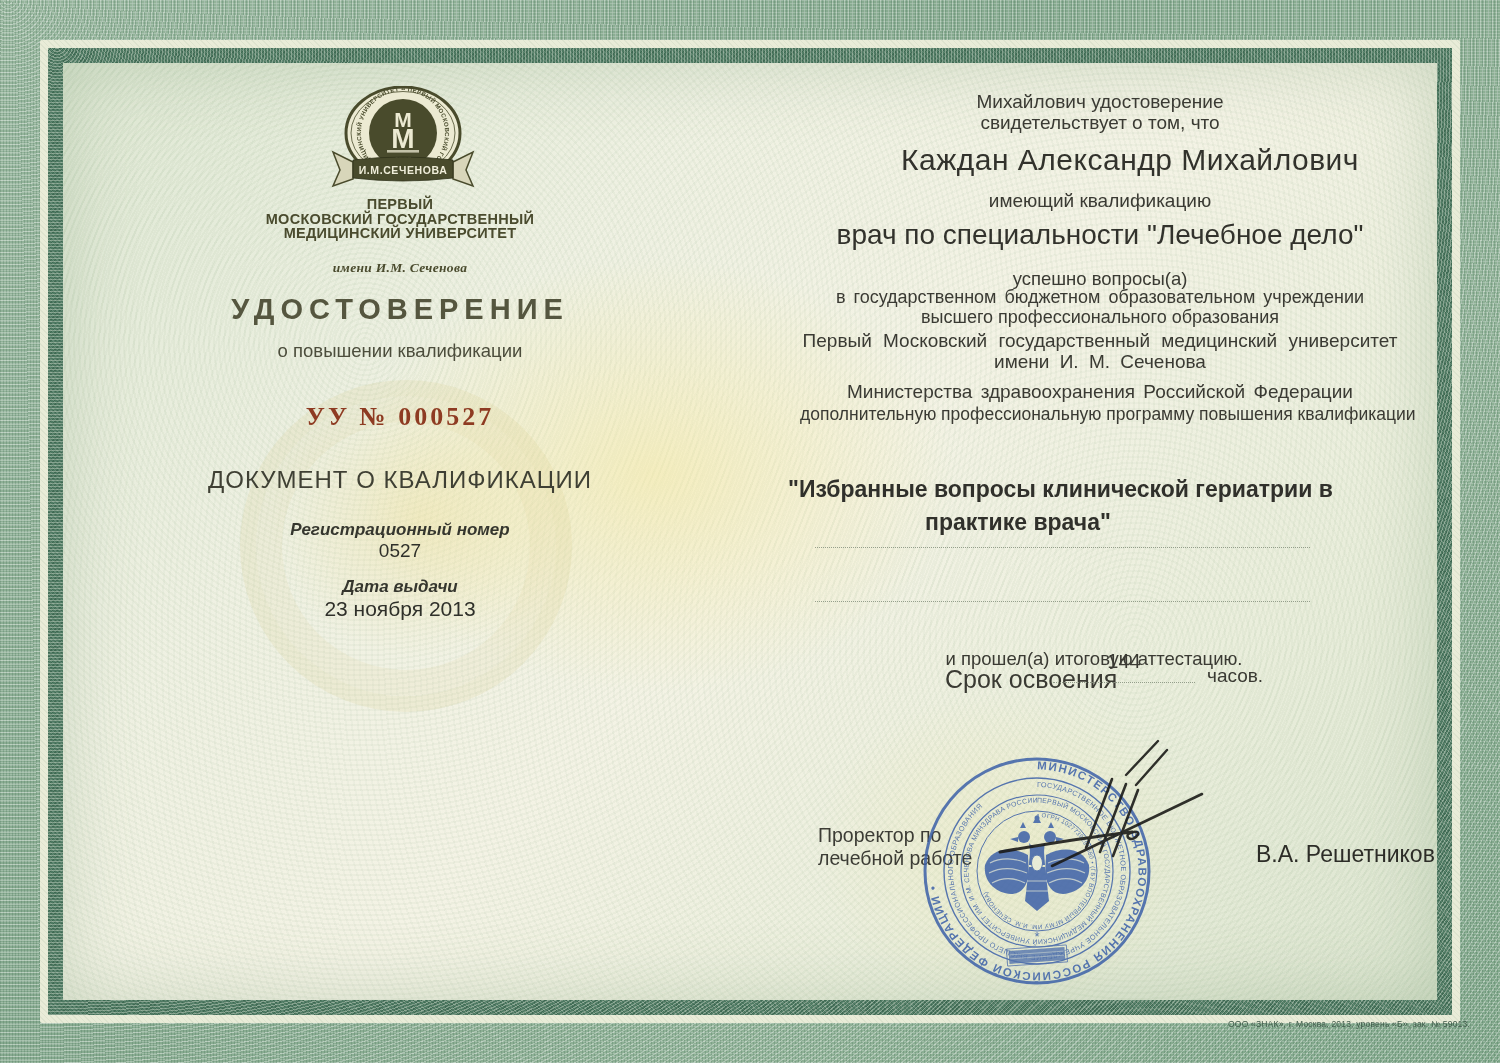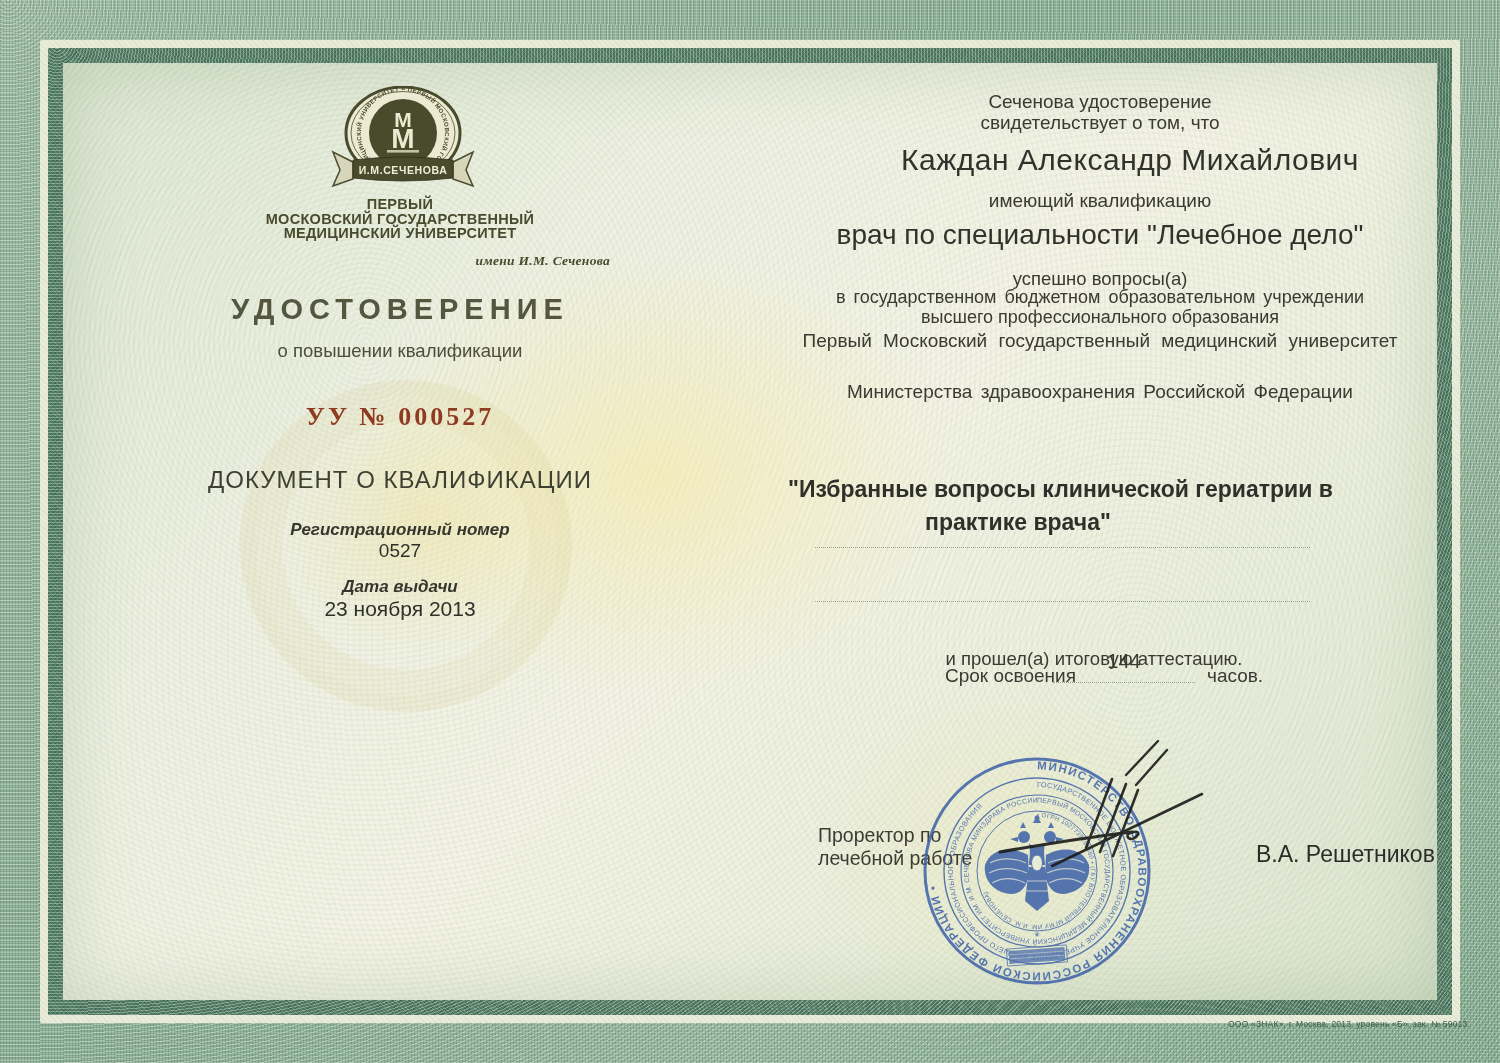--- a/index.html
+++ b/index.html
@@ -31,21 +31,21 @@
       linear-gradient(135deg,#dce6d1,#eef0e1 30%,#f3f2e4 52%,#e9edda 76%,#d9e3cd);
     box-shadow: inset 0 0 70px rgba(115,150,110,0.28);}
   .watermark{position:absolute;left:240px;top:380px;width:300px;height:300px;border-radius:50%;
     border:16px solid rgba(214,198,128,0.16);
     box-shadow: inset 0 0 0 26px rgba(214,198,128,0.10);}
   .abs{position:absolute;white-space:nowrap;}
   .ctr{text-align:center;}
   
   .univ-block{left:190px;top:197px;width:420px;color:#4a4b2e;font-weight:bold;}
   .univ-block div{line-height:14.5px;font-size:14.5px;letter-spacing:0.3px;}
-  .univ-block .it{font-size:13.5px;font-style:italic;margin-top:13px;font-family:"Liberation Serif",serif;text-align:right;}
+  .univ-block .it{font-size:13.5px;font-style:italic;margin-top:20px;font-family:"Liberation Serif",serif;}
   .udost{left:100px;top:293px;width:600px;font-size:29px;font-weight:bold;letter-spacing:6px;color:#55563f;}
   .subtitle{left:100px;top:340px;width:600px;font-size:18.5px;color:#4c4d3c;}
   .number{left:100px;top:402px;width:600px;font-family:"Liberation Serif",serif;font-size:26px;font-weight:600;letter-spacing:3px;color:#8e3b22;}
   .doctype{left:100px;top:466px;width:600px;font-size:24px;letter-spacing:1px;color:#3f4034;}
   .reglabel{left:100px;top:520px;width:600px;font-size:17px;font-style:italic;font-weight:600;color:#35362e;}
   .regvalue{left:100px;top:540px;width:600px;font-size:19px;color:#2f302a;}
   .datelabel{left:100px;top:577px;width:600px;font-size:17px;font-style:italic;font-weight:600;color:#35362e;}
   .datevalue{left:100px;top:597px;width:600px;font-size:21px;color:#2f302a;}
   
   .rc{color:#3a3a33;}
@@ -59,21 +59,21 @@
   .inst2{left:800px;top:307px;width:600px;font-size:18px;}
   .univ1{left:800px;top:330px;width:600px;font-size:19px;word-spacing:6px;}
   .univ2{left:800px;top:351px;width:600px;font-size:19px;word-spacing:5px;}
   .ministry{left:800px;top:381px;width:600px;font-size:19px;word-spacing:3px;}
   .program{left:800px;top:404px;width:600px;font-size:17.5px;}
   .course{left:788px;top:473px;width:460px;font-size:23px;font-weight:bold;line-height:33px;color:#30302b;white-space:nowrap;text-align:center;position:absolute;}
   .fill-line{position:absolute;height:0;border-top:1.5px dotted #87927f;opacity:0.85;}
   .line1{left:815px;top:547px;width:495px;}
   .line2{left:815px;top:601px;width:495px;}
   .attestation{left:794px;top:611px;width:600px;font-size:18.5px;margin-top:37px;}
-  .sroklabel{left:945px;top:665px;font-size:19px;}
+  .sroklabel{left:945px;top:665px;font-size:25px;}
   .srokvalue{left:1053px;top:650px;width:142px;text-align:center;font-size:20px;}
   .srokline{left:1053px;top:682px;width:142px;}
   .srokunit{left:1207px;top:665px;font-size:19px;}
   
   .role{left:818px;top:824px;font-size:19.5px;line-height:23px;color:#3c3c35;white-space:nowrap;position:absolute;}
   .signername{left:1256px;top:841px;font-size:23px;color:#2c2c27;}
   .printinfo{position:absolute;right:30px;top:1019px;font-size:8.5px;color:#3f5a49;letter-spacing:0.2px;z-index:6;}
   svg text{font-family:"Liberation Sans",sans-serif;}
 </style>
 </head>
@@ -113,30 +113,32 @@
 
   <div class="abs ctr subtitle">о повышении квалификации</div>
   <div class="abs ctr udost">УДОСТОВЕРЕНИЕ</div>
   <div class="abs ctr number">УУ № 000527</div>
   <div class="abs ctr doctype">ДОКУМЕНТ О КВАЛИФИКАЦИИ</div>
   <div class="abs ctr reglabel">Регистрационный номер</div>
   <div class="abs ctr regvalue">0527</div>
   <div class="abs ctr datelabel">Дата выдачи</div>
   <div class="abs ctr datevalue">23 ноября 2013</div>
 
-  <div class="abs ctr rc intro1">Сеченова удостоверение</div>
+  <div class="abs ctr rc intro1">Михайлович удостоверение</div>
   <div class="abs ctr rc pname">Каждан Александр Михайлович</div>
   <div class="abs ctr rc intro2">свидетельствует о том, что</div>
   <div class="abs ctr rc quallabel">имеющий квалификацию</div>
   <div class="abs ctr rc qualification">врач по специальности "Лечебное дело"</div>
   <div class="abs ctr rc completed">успешно вопросы(а)</div>
   <div class="abs ctr rc inst1">в государственном бюджетном образовательном учреждении</div>
   <div class="abs ctr rc inst2">высшего профессионального образования</div>
   <div class="abs ctr rc univ1">Первый Московский государственный медицинский университет</div>
+  <div class="abs ctr rc univ2">имени И. М. Сеченова</div>
   <div class="abs ctr rc ministry">Министерства здравоохранения Российской Федерации</div>
+  <div class="abs ctr rc program">дополнительную профессиональную программу повышения квалификации</div>
 
   <div class="course">
     <div>"Избранные вопросы клинической гериатрии в</div>
     <div>практике врача"</div>
   </div>
   <div class="fill-line line1"></div>
   <div class="fill-line line2"></div>
   <div class="abs ctr rc attestation">и прошел(а) итоговую аттестацию.</div>
 
   <div class="abs rc sroklabel">Срок освоения</div>

